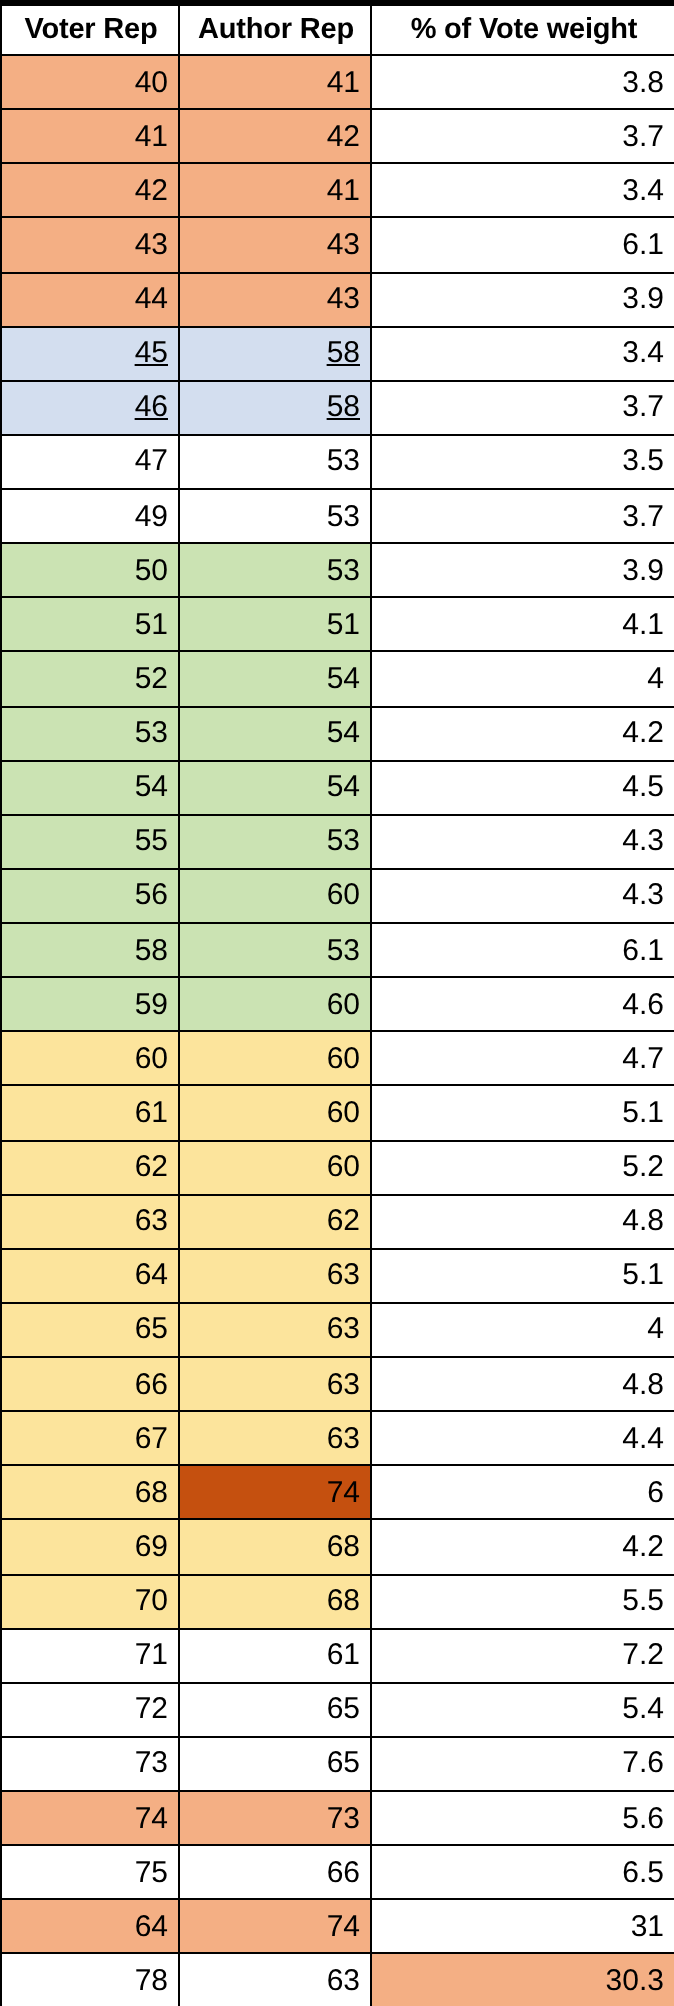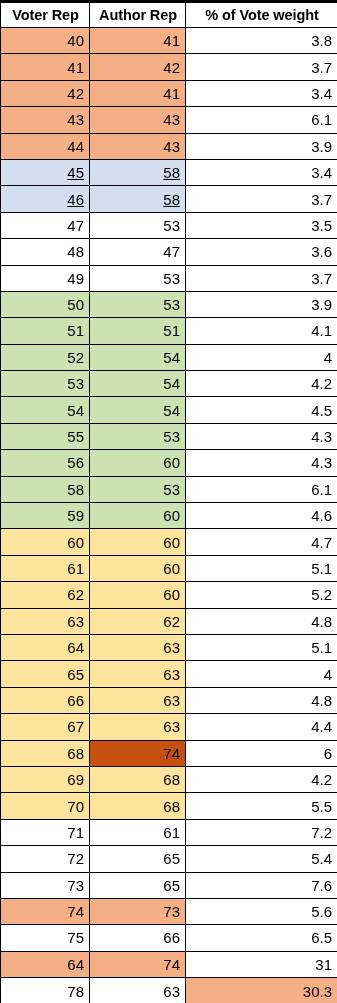--- a/index.html
+++ b/index.html
@@ -121,25 +121,20 @@
           <td class="fill-blue">46</td>
           <td class="fill-blue">58</td>
           <td class="fill-none">3.7</td>
         </tr>
         <tr>
           <td class="fill-none">47</td>
           <td class="fill-none">53</td>
           <td class="fill-none">3.5</td>
         </tr>
         <tr>
-          <td class="fill-none">48</td>
-          <td class="fill-none">47</td>
-          <td class="fill-none">3.6</td>
-        </tr>
-        <tr>
           <td class="fill-none">49</td>
           <td class="fill-none">53</td>
           <td class="fill-none">3.7</td>
         </tr>
         <tr>
           <td class="fill-green">50</td>
           <td class="fill-green">53</td>
           <td class="fill-none">3.9</td>
         </tr>
         <tr>

